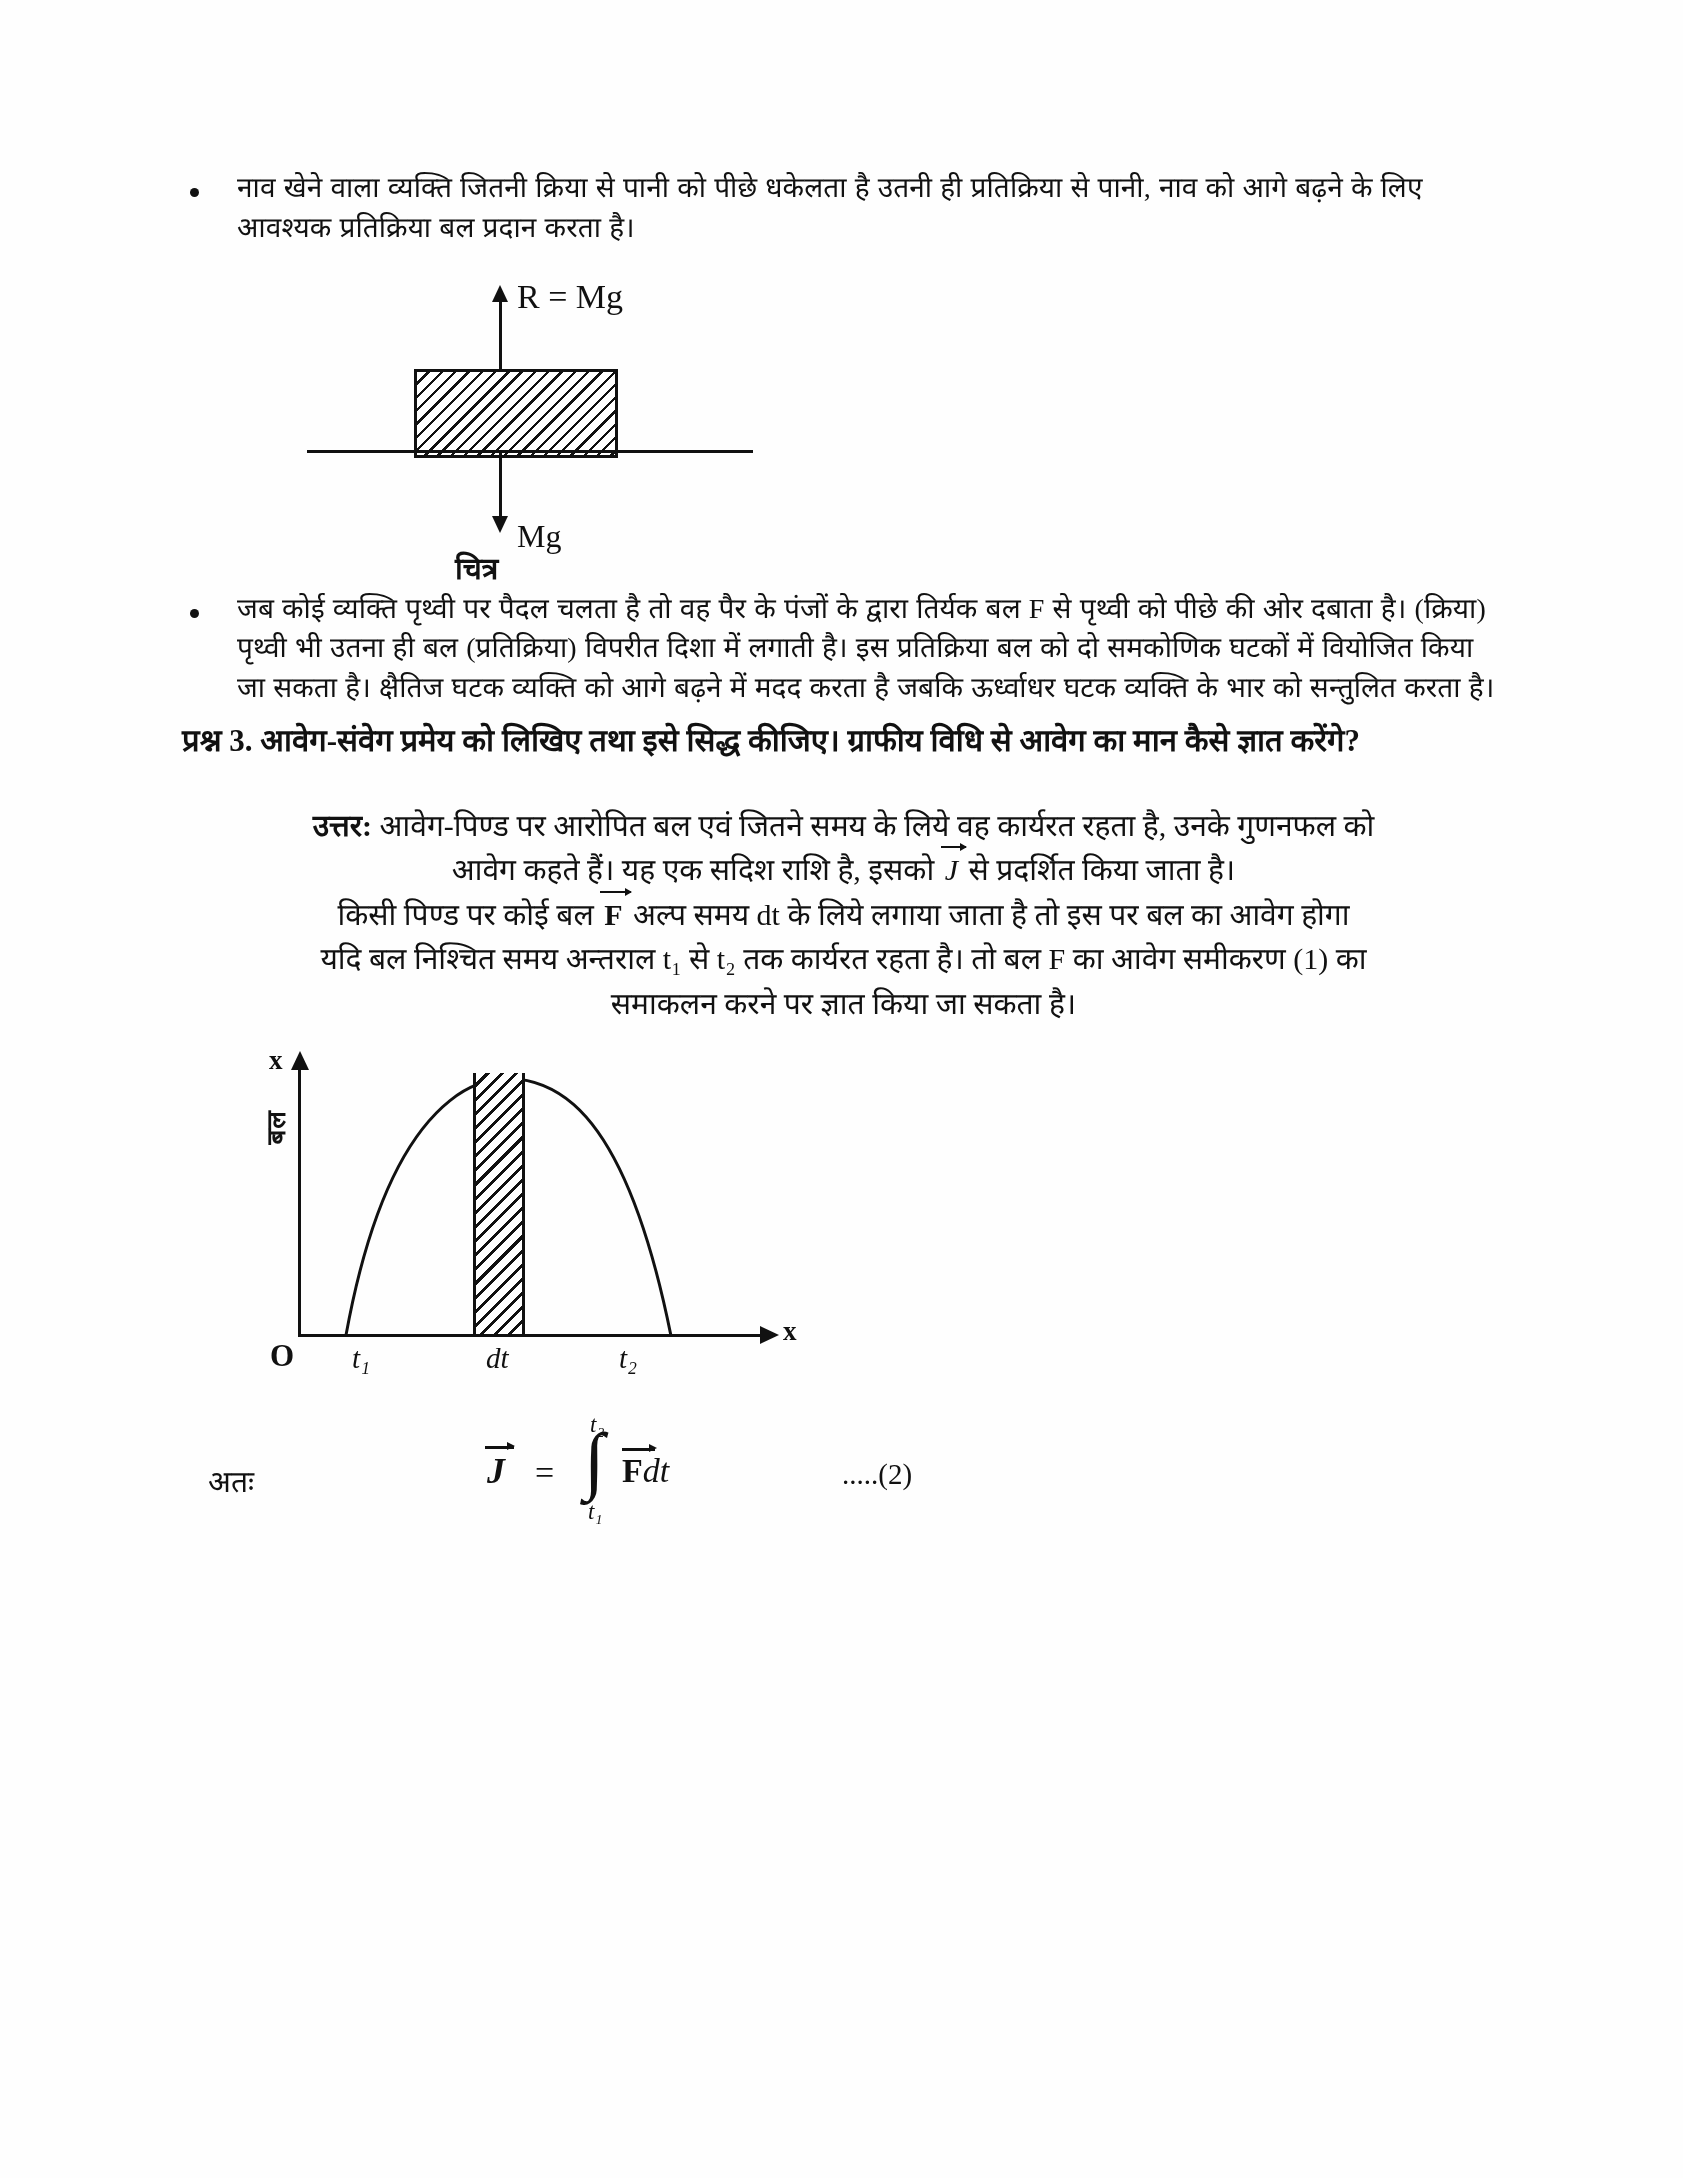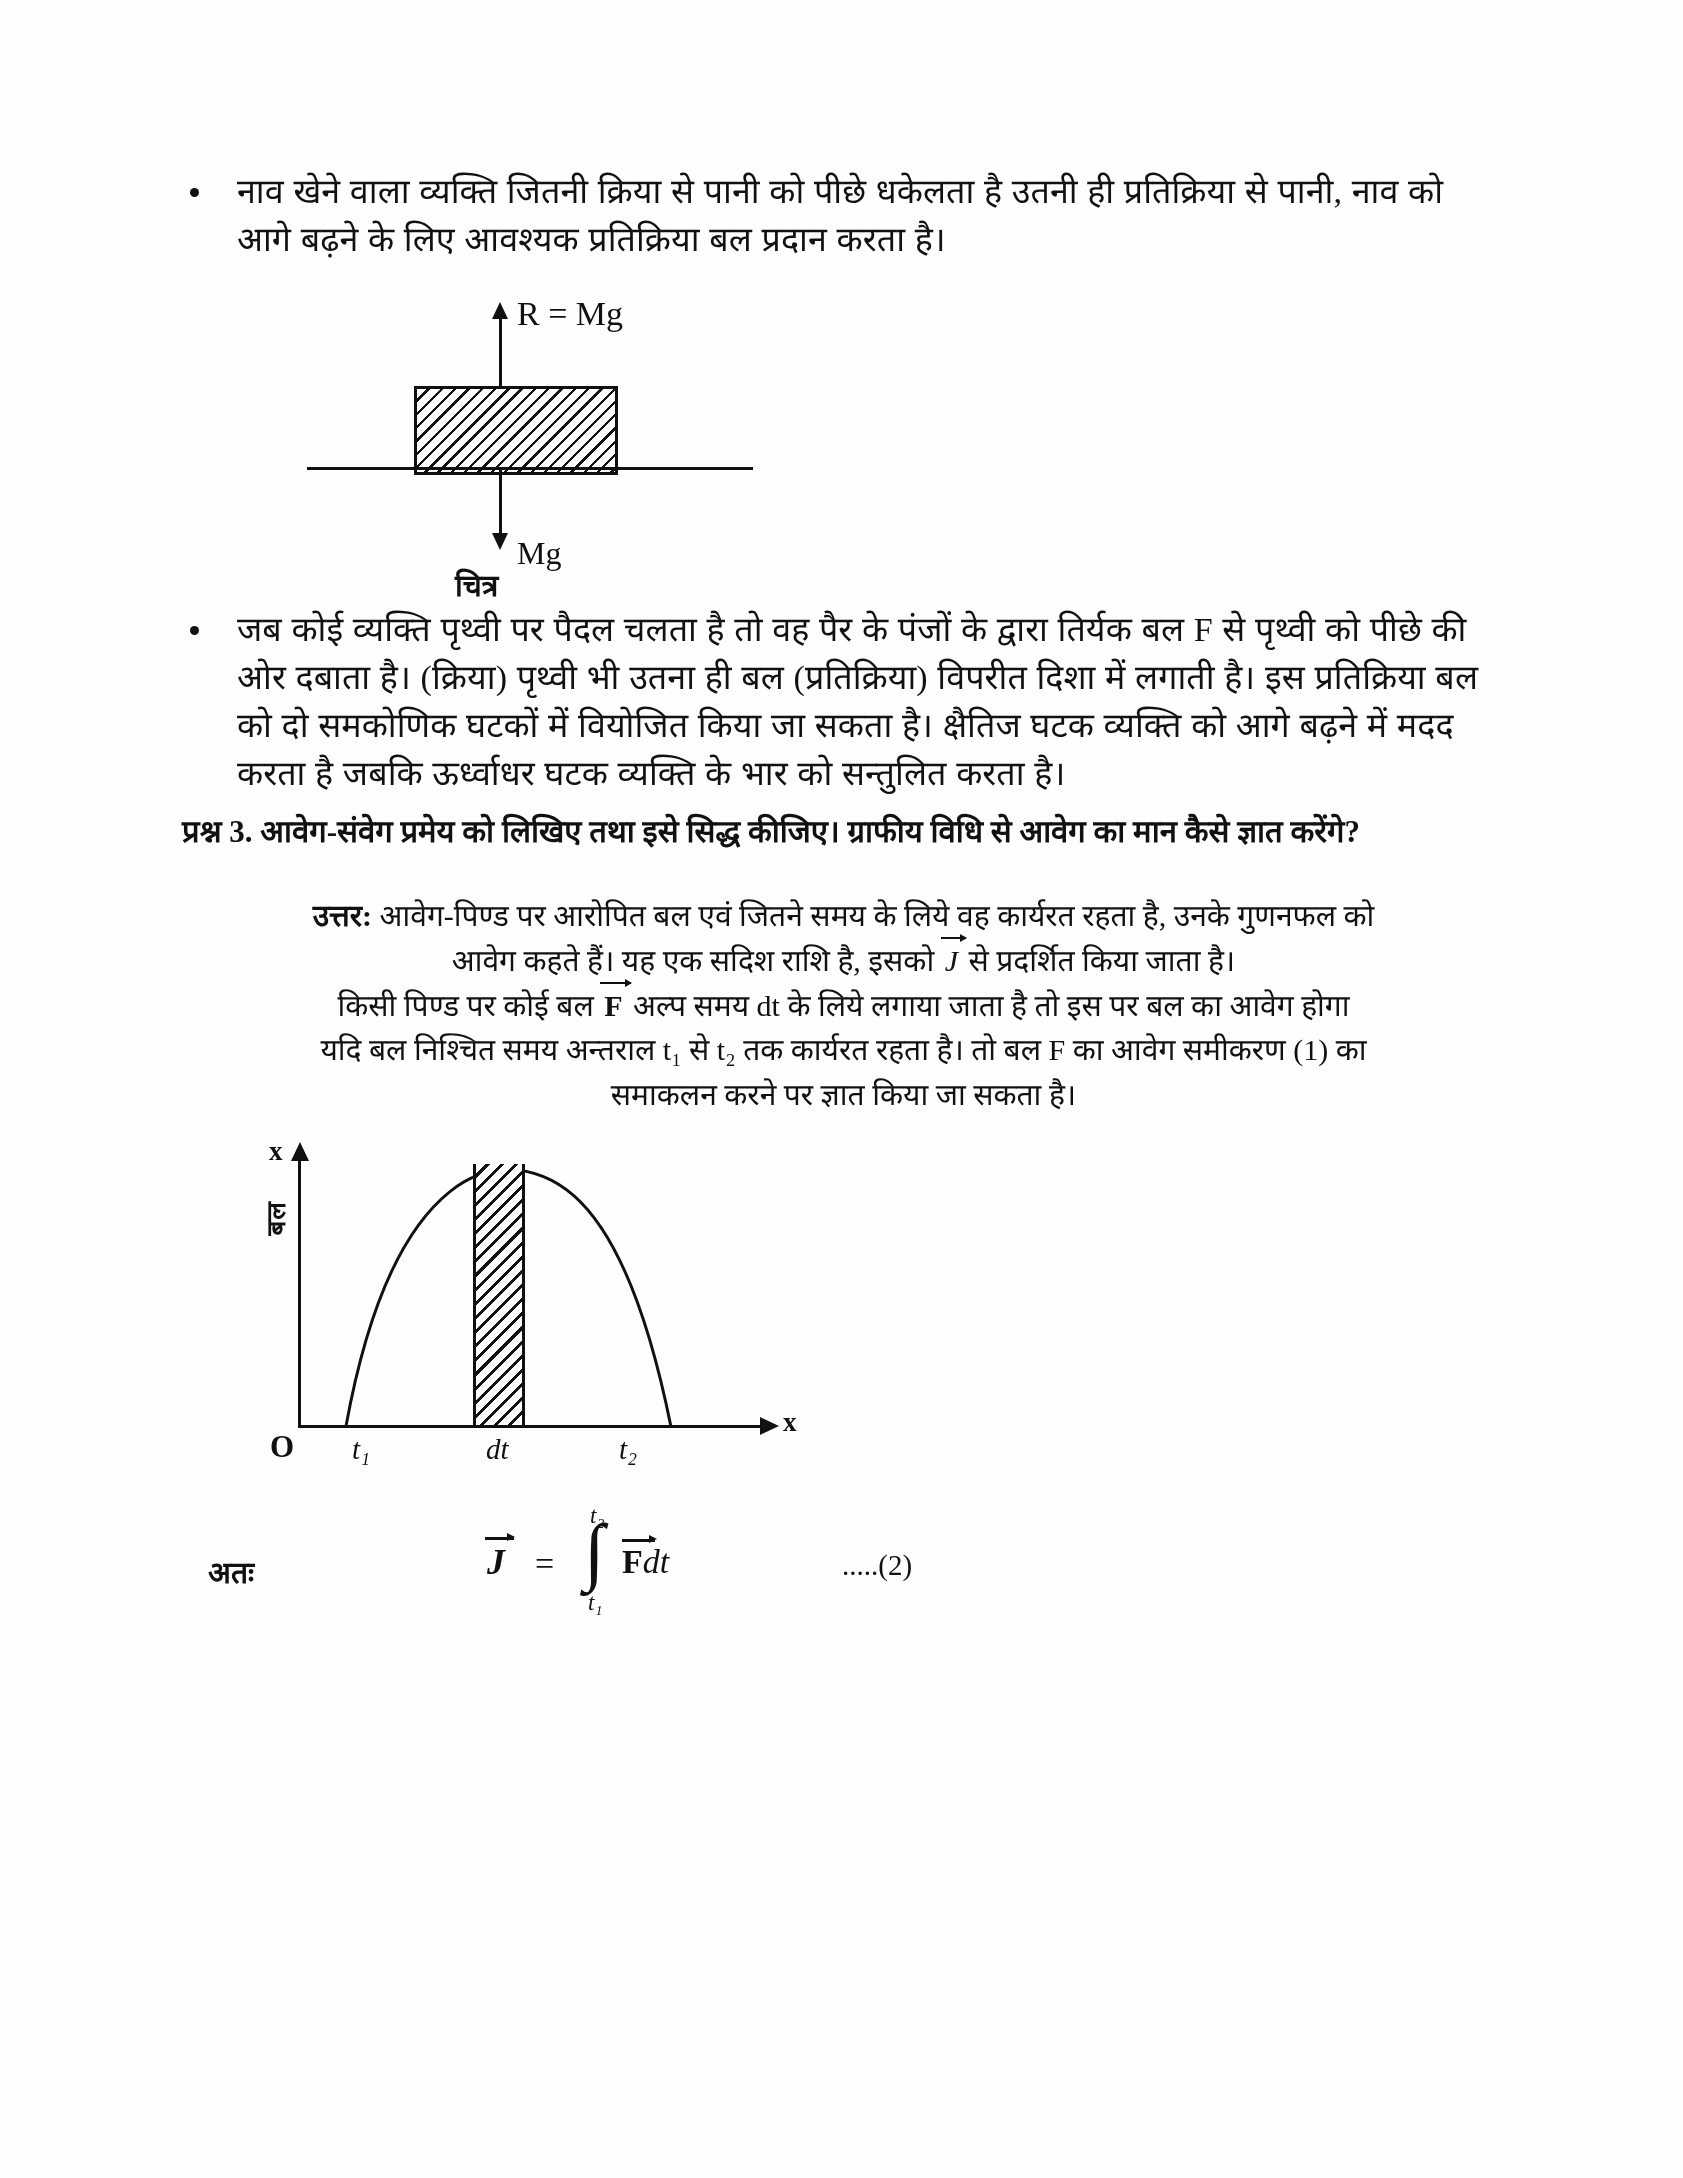--- a/index.html
+++ b/index.html
@@ -32,21 +32,21 @@
     margin-bottom:12px;
   }
   ul.bullets > li .dot{
     position:absolute;
     left:12px; top:20px;
     width:9px;height:9px;border-radius:50%;
     background:#111;
   }
   .btext{
     font-family:"Liberation Serif", serif;
-    font-size:34px;
+    font-size:28px;
     line-height:1.42;
     letter-spacing:0.1px;
     text-align:left;
     word-spacing:1px;
   }
 
   
   .fig1{
     position:relative;
     width:693px;
@@ -253,21 +253,21 @@
 
   
   .finaleq{
     position:relative;
     margin:40px 0 0 30px;
     height:129px;
     font-family:"Liberation Serif", serif;
   }
   .finaleq .ato{
     position:absolute;left:0;top:44px;
-    font-size:30px;font-weight:bold;
+    font-size:30px;font-weight:normal;
   }
   .finaleq .jv{
     position:absolute;left:279px;top:34px;
     font-size:36px;font-style:italic;font-weight:bold;
   }
   .finaleq .jv::after{
     content:"";position:absolute;left:-2px;right:-9px;top:-4px;height:2.5px;background:#111;
   }
   .finaleq .jv::before{
     content:"";position:absolute;right:-10px;top:-8px;

